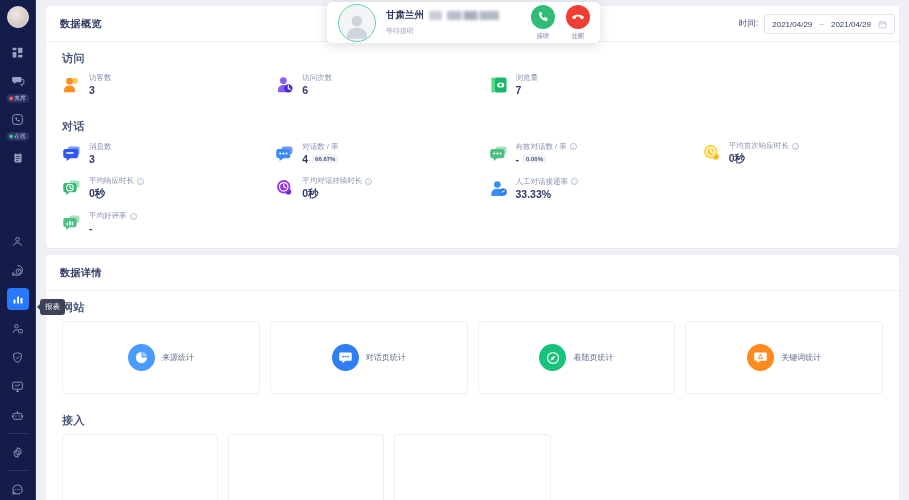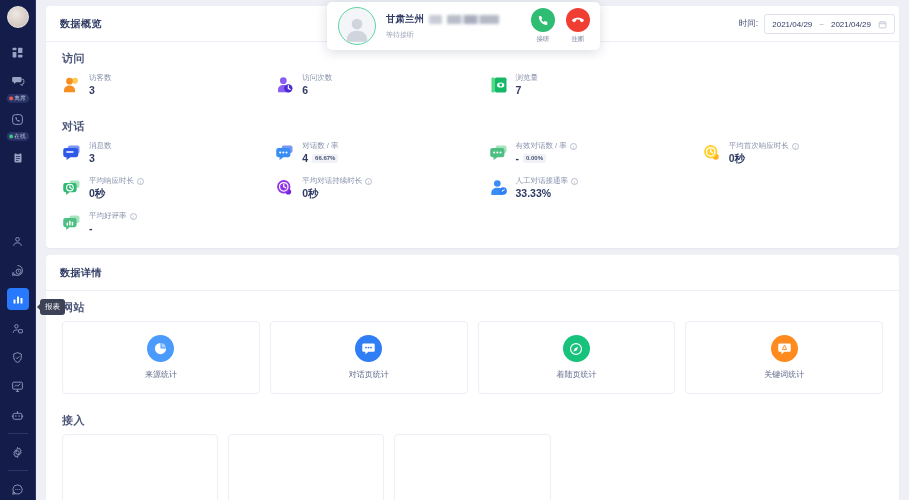--- a/index.html
+++ b/index.html
@@ -80,21 +80,21 @@
     border-bottom: 1px solid #eceff5;
     letter-spacing: .5px;
   }
   .section-label {
     font-size: 11px; color: #4a5578; font-weight: bold;
     padding: 9px 0 2px 16px;
     letter-spacing: .4px;
   }
 
   
-  .metrics { display: flex; flex-wrap: wrap; padding: 0 0 8px 0; }
+  .metrics { display: flex; flex-wrap: wrap; padding: 0 0 8px 0; align-items: center; }
   .metric {
     width: 25%;
     display: flex; align-items: flex-start; gap: 7px;
     padding: 5px 4px 5px 16px;
     min-height: 34px;
   }
   .m-ico { flex: 0 0 20px; width: 20px; height: 20px; margin-top: 2px; }
   .m-ico svg { display: block; }
   .m-body { display: flex; flex-direction: column; gap: 1px; min-width: 0; }
   .m-label {
@@ -116,21 +116,21 @@
   }
 
   
   .tiles { display: flex; gap: 10px; padding: 4px 16px 10px 16px; }
   .tile {
     flex: 1 1 0;
     height: 73px;
     border: 1px solid #eceff5;
     border-radius: 4px;
     background: #fff;
-    display: flex; flex-direction: column;
+    display: flex; 
     align-items: center; justify-content: center; gap: 7px;
   }
   .tile-ico {
     width: 27px; height: 27px; border-radius: 50%;
     display: flex; align-items: center; justify-content: center;
     color: #fff;
   }
   .tile-label { font-size: 8px; color: #5d6788; }
 
   
@@ -145,21 +145,21 @@
     height: 20px; padding: 0 7px;
     display: flex; align-items: center; gap: 7px;
     font-size: 8px; color: #2f3b63;
   }
   .dp-sep { color: #99a1ba; }
   .cal-ico { color: #b6bdd0; display: flex; align-items: center; }
 
   
   .call-toast {
     position: absolute; left: 327px; top: 2px;
-    width: 273px; height: 48px;
+    width: 273px; height: 41px;
     background: #ffffff;
     border-radius: 5px;
     box-shadow: 0 2px 12px rgba(20,28,74,.16);
     display: flex; align-items: center;
     padding: 0 10px 0 11px; gap: 10px;
     z-index: 40;
   }
   .call-avatar {
     width: 38px; height: 38px; border-radius: 50%;
     border: 1.6px solid #5fd6a4;

